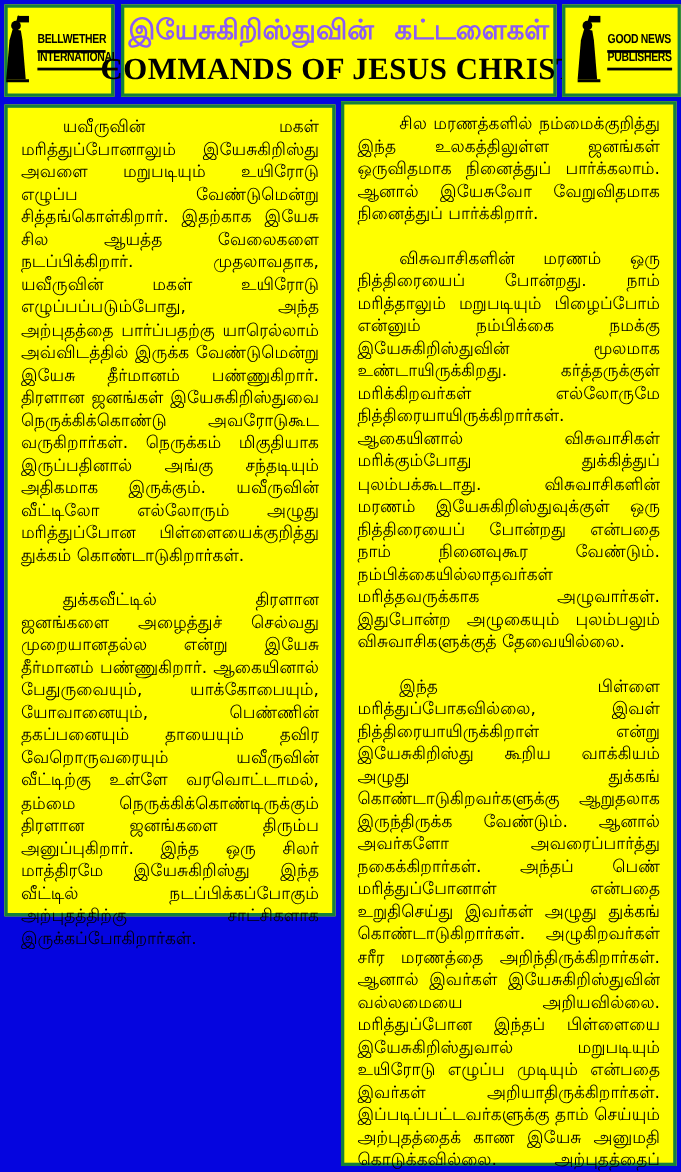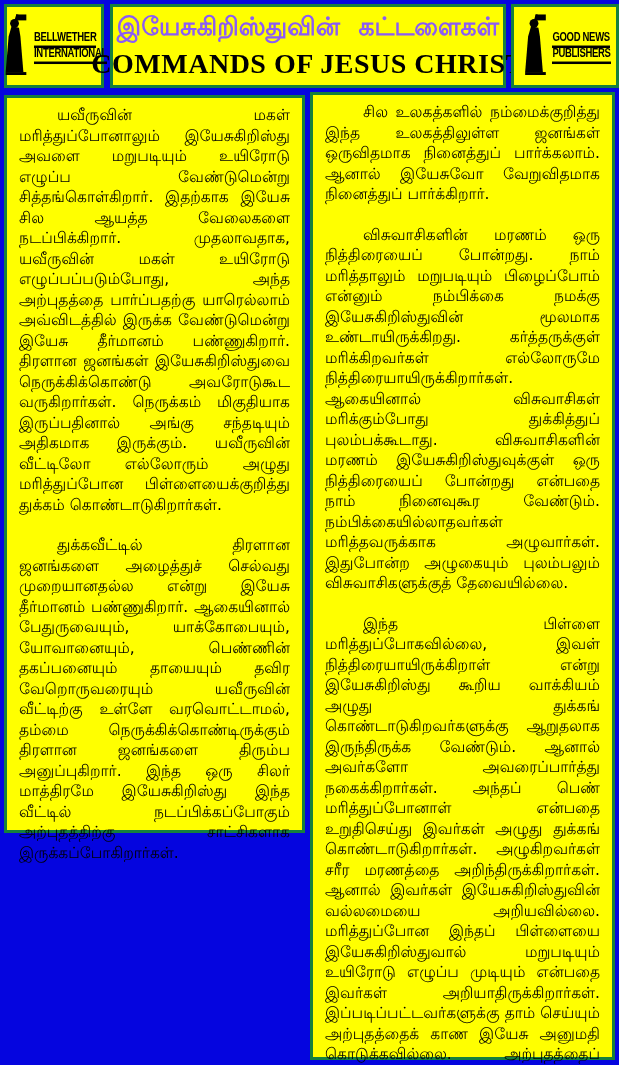--- a/index.html
+++ b/index.html
@@ -134,17 +134,17 @@
 
 <div class="panel col-left">
   <div class="col-inner">
       <p>யவீருவின் மகள் மரித்துப்போனாலும் இயேசுகிறிஸ்து அவளை மறுபடியும் உயிரோடு எழுப்ப வேண்டுமென்று சித்தங்கொள்கிறார். இதற்காக இயேசு சில ஆயத்த வேலைகளை நடப்பிக்கிறார். முதலாவதாக, யவீருவின் மகள் உயிரோடு எழுப்பப்படும்போது, அந்த அற்புதத்தை பார்ப்பதற்கு யாரெல்லாம் அவ்விடத்தில் இருக்க வேண்டுமென்று இயேசு தீர்மானம் பண்ணுகிறார். திரளான ஜனங்கள் இயேசுகிறிஸ்துவை நெருக்கிக்கொண்டு அவரோடுகூட வருகிறார்கள். நெருக்கம் மிகுதியாக இருப்பதினால் அங்கு சந்தடியும் அதிகமாக இருக்கும். யவீருவின் வீட்டிலோ எல்லோரும் அழுது மரித்துப்போன பிள்ளையைக்குறித்து துக்கம் கொண்டாடுகிறார்கள்.</p>
       <p>துக்கவீட்டில் திரளான ஜனங்களை அழைத்துச் செல்வது முறையானதல்ல என்று இயேசு தீர்மானம் பண்ணுகிறார். ஆகையினால் பேதுருவையும், யாக்கோபையும், யோவானையும், பெண்ணின் தகப்பனையும் தாயையும் தவிர வேறொருவரையும் யவீருவின் வீட்டிற்கு உள்ளே வரவொட்டாமல், தம்மை நெருக்கிக்கொண்டிருக்கும் திரளான ஜனங்களை திரும்ப அனுப்புகிறார். இந்த ஒரு சிலர் மாத்திரமே இயேசுகிறிஸ்து இந்த வீட்டில் நடப்பிக்கப்போகும் அற்புதத்திற்கு சாட்சிகளாக இருக்கப்போகிறார்கள்.</p>
     </div>
 </div>
 
 <div class="panel col-right">
   <div class="col-inner">
-      <p>சில உலகத்களில் நம்மைக்குறித்து இந்த உலகத்திலுள்ள ஜனங்கள் ஒருவிதமாக நினைத்துப் பார்க்கலாம். ஆனால் இயேசுவோ வேறுவிதமாக நினைத்துப் பார்க்கிறார்.</p>
+      <p>சில மரணத்களில் நம்மைக்குறித்து இந்த உலகத்திலுள்ள ஜனங்கள் ஒருவிதமாக நினைத்துப் பார்க்கலாம். ஆனால் இயேசுவோ வேறுவிதமாக நினைத்துப் பார்க்கிறார்.</p>
       <p>விசுவாசிகளின் மரணம் ஒரு நித்திரையைப் போன்றது. நாம் மரித்தாலும் மறுபடியும் பிழைப்போம் என்னும் நம்பிக்கை நமக்கு இயேசுகிறிஸ்துவின் மூலமாக உண்டாயிருக்கிறது. கர்த்தருக்குள் மரிக்கிறவர்கள் எல்லோருமே நித்திரையாயிருக்கிறார்கள். ஆகையினால் விசுவாசிகள் மரிக்கும்போது துக்கித்துப் புலம்பக்கூடாது. விசுவாசிகளின் மரணம் இயேசுகிறிஸ்துவுக்குள் ஒரு நித்திரையைப் போன்றது என்பதை நாம் நினைவுகூர வேண்டும். நம்பிக்கையில்லாதவர்கள் மரித்தவருக்காக அழுவார்கள். இதுபோன்ற அழுகையும் புலம்பலும் விசுவாசிகளுக்குத் தேவையில்லை.</p>
       <p>இந்த பிள்ளை மரித்துப்போகவில்லை, இவள் நித்திரையாயிருக்கிறாள் என்று இயேசுகிறிஸ்து கூறிய வாக்கியம் அழுது துக்கங் கொண்டாடுகிறவர்களுக்கு ஆறுதலாக இருந்திருக்க வேண்டும். ஆனால் அவர்களோ அவரைப்பார்த்து நகைக்கிறார்கள். அந்தப் பெண் மரித்துப்போனாள் என்பதை உறுதிசெய்து இவர்கள் அழுது துக்கங் கொண்டாடுகிறார்கள். அழுகிறவர்கள் சரீர மரணத்தை அறிந்திருக்கிறார்கள். ஆனால் இவர்கள் இயேசுகிறிஸ்துவின் வல்லமையை அறியவில்லை. மரித்துப்போன இந்தப் பிள்ளையை இயேசுகிறிஸ்துவால் மறுபடியும் உயிரோடு எழுப்ப முடியும் என்பதை இவர்கள் அறியாதிருக்கிறார்கள். இப்படிப்பட்டவர்களுக்கு தாம் செய்யும் அற்புதத்தைக் காண இயேசு அனுமதி கொடுக்கவில்லை. அற்புதத்தைப் பார்ப்பதற்கு அவர்கள் அபாத்திரர்கள் என்று எண்ணி அவர்களெல்லோரையும் வீட்டைவிட்டு வெளியே போகப்பண்ணுகிறார்.</p>
     </div>
 </div>
 
 </body></html>

